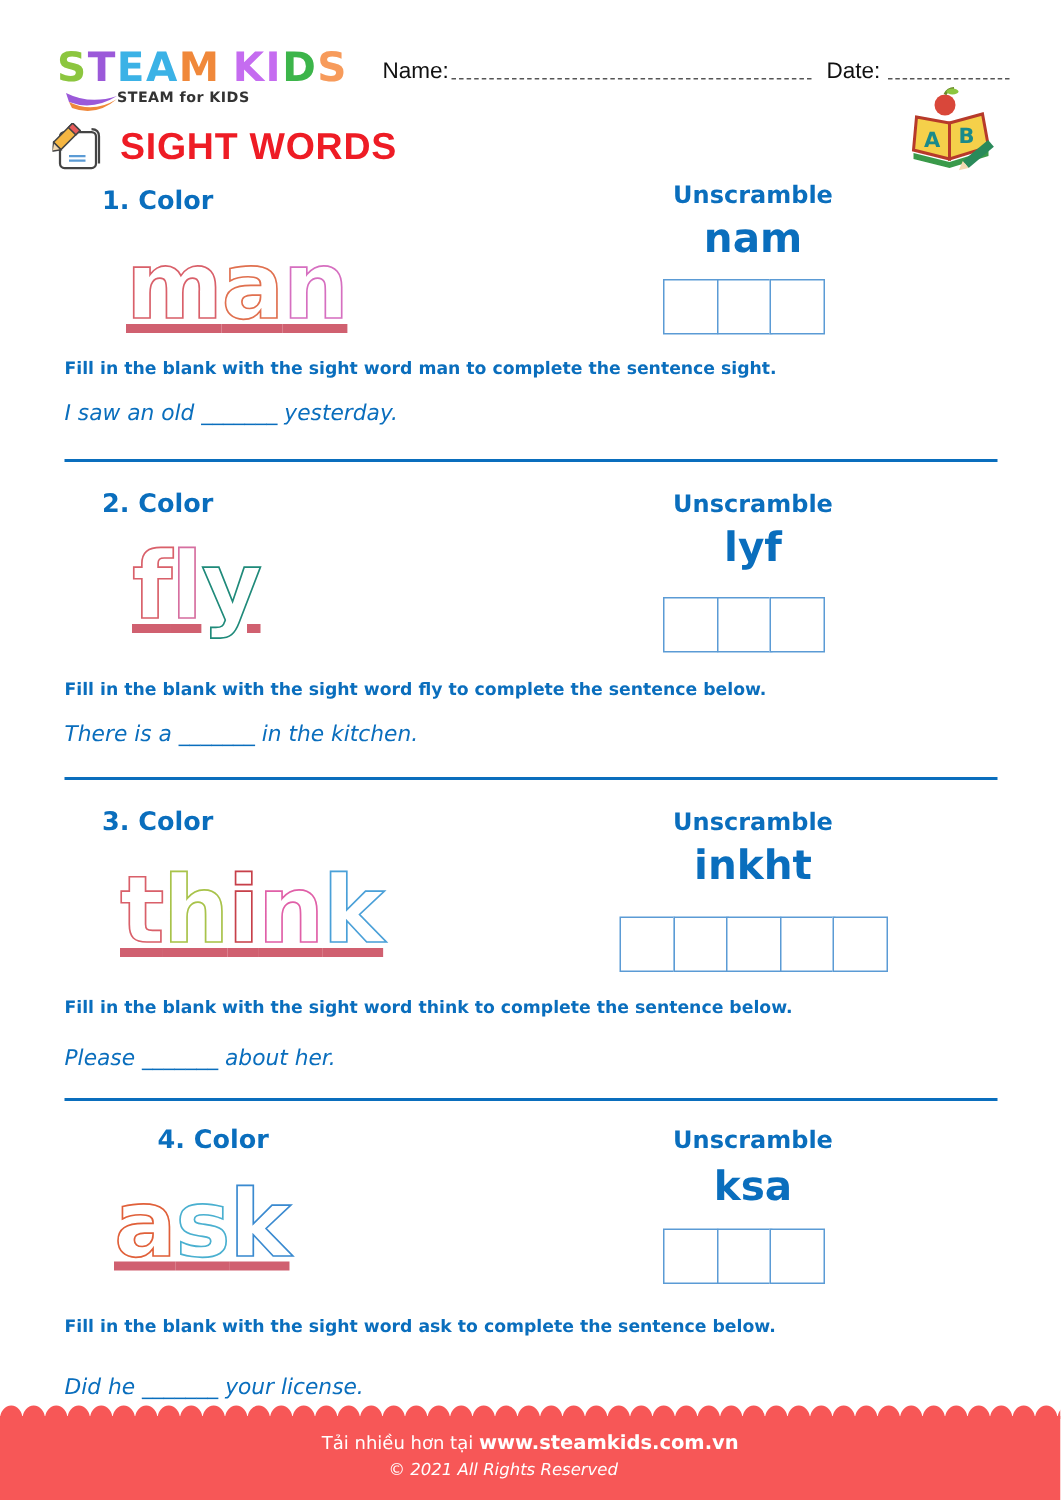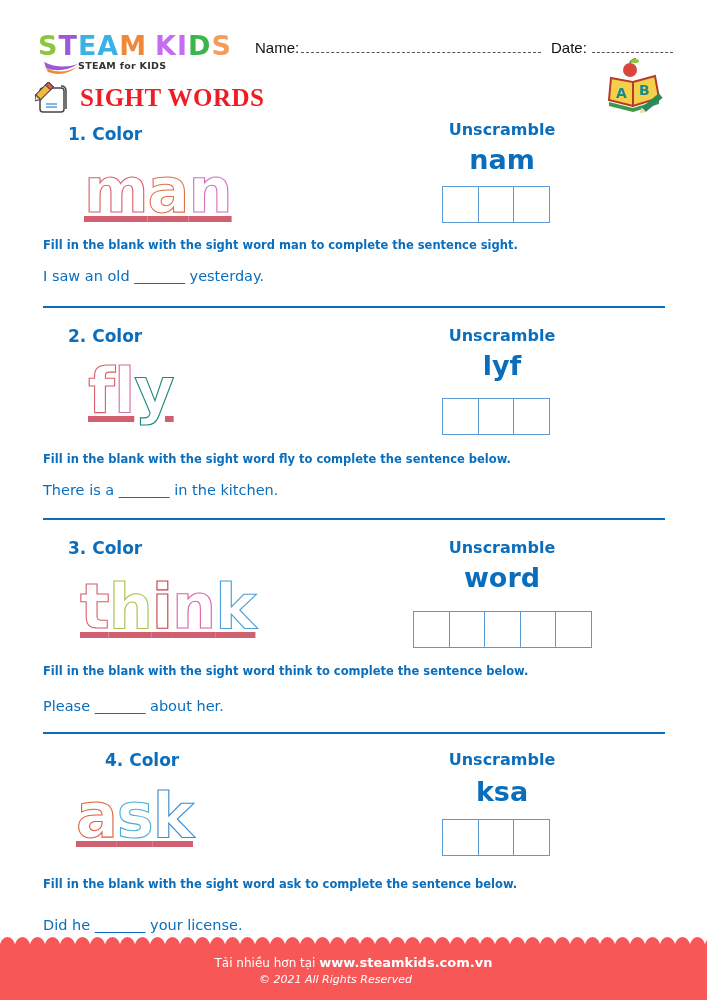--- a/index.html
+++ b/index.html
@@ -14,35 +14,35 @@
   .logo-title span { display: inline-block; }
   .logo-sub { position: absolute; left: 40px; top: 28px; font-size: 9.5px; font-weight: bold; color: #333333; letter-spacing: 0.3px; font-family: "DejaVu Sans", sans-serif; }
   .logo-swoosh { position: absolute; left: 4px; top: 28px; }
 
   .name-label { left: 255px; top: 39px; font-family: "Liberation Sans", sans-serif; font-size: 15px; color: #111; }
   .name-line { left: 301px; top: 52px; width: 240px; border-bottom: 1px dashed #555; }
   .date-label { left: 551px; top: 39px; font-family: "Liberation Sans", sans-serif; font-size: 15px; color: #111; }
   .date-line { left: 592px; top: 52px; width: 81px; border-bottom: 1px dashed #555; }
 
   .title-icon { left: 35px; top: 82px; width: 34px; height: 32px; }
-  .page-title { left: 80px; top: 84px; font-family: Liberation Serif, serif; font-weight: bold; font-size: 25px; color: #ee1c25; letter-spacing: 0.5px; }
+  .page-title { left: 80px; top: 84px; font-family: Liberation Sans, sans-serif; font-weight: bold; font-size: 25px; color: #ee1c25; letter-spacing: 0.5px; }
   .book-icon { left: 605px; top: 58px; width: 60px; height: 56px; }
 
   
   .section { position: absolute; left: 0; width: 707px; }
   .color-heading { position: absolute; left: 68px; font-size: 17px; font-weight: bold; font-family: "DejaVu Sans", sans-serif; color: #0a6ebd; }
   .outline-word { position: absolute; font-family: "DejaVu Sans", sans-serif; font-weight: bold; font-size: 62px; letter-spacing: -1px; color: transparent; -webkit-text-stroke: 1.1px #d06070; line-height: 1; text-decoration: underline; }
   .outline-word span { -webkit-text-stroke-width: 1.1px; }
   .unscramble-label { position: absolute; width: 200px; left: 402px; text-align: center; font-size: 16px; font-weight: bold; color: #0a6ebd; font-family: "DejaVu Sans", sans-serif; }
   .scrambled { position: absolute; width: 200px; left: 402px; text-align: center; font-size: 27px; font-weight: bold; color: #0a6ebd; font-family: "DejaVu Sans", sans-serif; }
   .boxes { position: absolute; display: flex; }
   .box { width: 37px; height: 37px; border: 1.5px solid #5b9bd5; margin-left: -1.5px; background: #fff; }
   .box:first-child { margin-left: 0; }
   .instruction { position: absolute; left: 43px; font-size: 11.5px; font-weight: bold; color: #0a6ebd; font-family: "DejaVu Sans", sans-serif; white-space: nowrap; }
-  .sentence { position: absolute; left: 43px; font-size: 14.5px; color: #0a6ebd; font-family: "DejaVu Sans", sans-serif; white-space: nowrap; }
+  .sentence { position: absolute; left: 43px; font-size: 14.5px; color: #0a6ebd; font-family: "DejaVu Sans", sans-serif; white-space: nowrap; font-style: italic; }
   .rule { position: absolute; left: 43px; width: 622px; height: 2px; background: #0a6ebd; }
 
   
   .footer { position: absolute; left: 0; top: 944px; width: 707px; height: 56px; background: #f75757; }
   .scallops { position: absolute; left: 0; top: 936px; width: 707px; height: 10px; }
   .footer-line1 { position: absolute; left: 0; width: 707px; top: 955px; text-align: center; color: #fff; font-size: 12px; font-family: "DejaVu Sans", sans-serif; }
   .footer-line1 b { font-size: 13px; }
   .footer-line2 { position: absolute; left: 0; width: 671px; top: 973px; text-align: center; color: #fff; font-size: 11px; font-style: italic; font-family: "DejaVu Sans", sans-serif; }
 </style>
 </head>
@@ -116,21 +116,21 @@
         <div class="box"></div>
       </div>
       <div class="instruction" style="top: 132px;">Fill in the blank with the sight word fly to complete the sentence below.</div>
       <div class="sentence" style="top: 162px;">There is a _______ in the kitchen.</div>
       <div class="rule" style="top: 198px;"></div>
     </div>
     <div class="section" style="top: 532px;">
       <div class="color-heading" style="top: 6px;">3. Color</div>
       <div class="outline-word" style="top: 44px; left: 80px;"><span style="-webkit-text-stroke-color: rgb(217, 96, 106);">t</span><span style="-webkit-text-stroke-color: rgb(168, 195, 74);">h</span><span style="-webkit-text-stroke-color: rgb(199, 64, 74);">i</span><span style="-webkit-text-stroke-color: rgb(224, 96, 168);">n</span><span style="-webkit-text-stroke-color: rgb(74, 160, 216);">k</span></div>
       <div class="unscramble-label" style="top: 6px;">Unscramble</div>
-      <div class="scrambled" style="top: 30px;">word</div>
+      <div class="scrambled" style="top: 30px;">inkht</div>
       <div class="boxes" style="top: 79px; left: 413px;">
         <div class="box"></div>
         <div class="box"></div>
         <div class="box"></div>
         <div class="box"></div>
         <div class="box"></div>
       </div>
       <div class="instruction" style="top: 132px;">Fill in the blank with the sight word think to complete the sentence below.</div>
       <div class="sentence" style="top: 166px;">Please _______ about her.</div>
       <div class="rule" style="top: 200px;"></div>

